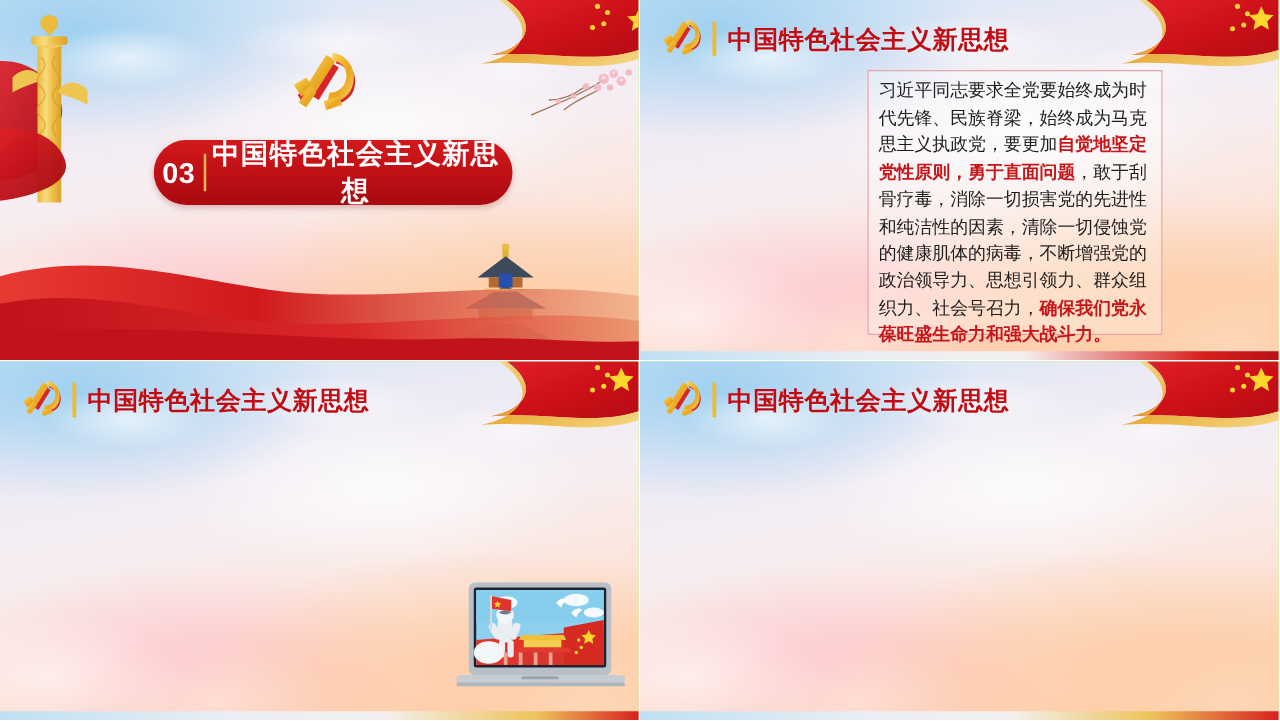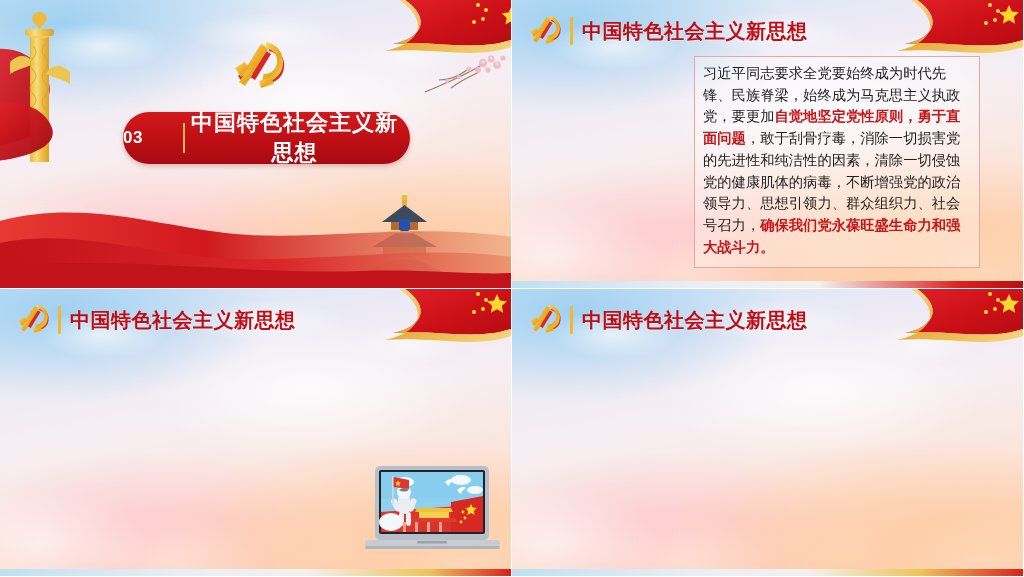--- a/index.html
+++ b/index.html
@@ -59,22 +59,22 @@
   .emblem-big { position: absolute; left: 231px; top: 36px; }
   .title-pill {
     position: absolute; left: 123px; top: 112px;
     width: 287px; height: 52px;
     border-radius: 26px;
     background: linear-gradient(180deg,#d2191c 0%, #bd0f15 55%, #a80a10 100%);
     box-shadow: 0 2px 5px rgba(120,0,0,.25);
     display: flex; align-items: center;
   }
   .pill-num {
-    width: 60px; 
-    color: #ffffff; font-size: 17px; font-weight: bold;
+    width: 40px; text-align: center;
+    color: #ffffff; font-size: 23px; font-weight: bold;
     letter-spacing: .5px;
   }
   .pill-sep { width: 2px; height: 30px; background: #f4c85c; opacity: .9; }
   .pill-title {
     flex: 1; text-align: center; color: #ffffff;
     font-size: 22px; font-weight: bold; letter-spacing: 1px;
     padding-right: 6px;
   }
   
   .hdr { position: absolute; left: 16px; top: 12px; display: flex; align-items: center; gap: 0px; }
@@ -85,21 +85,21 @@
     text-shadow: 0 1px 0 rgba(255,255,255,.35);
   }
   
   .quotebox {
     position: absolute;
     border: 1px solid #e8a7a7;
     background: rgba(255,255,255,.30);
     color: #1d1d1d;
     line-height: 1.52;
   }
-  .qb-tr { left: 182px; top: 56px; width: 286px; height: 212px; padding: 6px 8px 16px 8px; font-size: 14.3px; }
+  .qb-tr { left: 182px; top: 56px; width: 236px; height: 212px; padding: 6px 8px 16px 8px; font-size: 14.3px; }
   .hl { color: #c7161a; font-weight: bold; }
   .laptop { position: absolute; left: 365px; bottom: 20px; }
   
   .peek {
     position: absolute; left: 0; right: 0; bottom: 0; height: 7px;
     overflow: hidden;
   }
   svg { display: block; }
 </style>
 </head>

